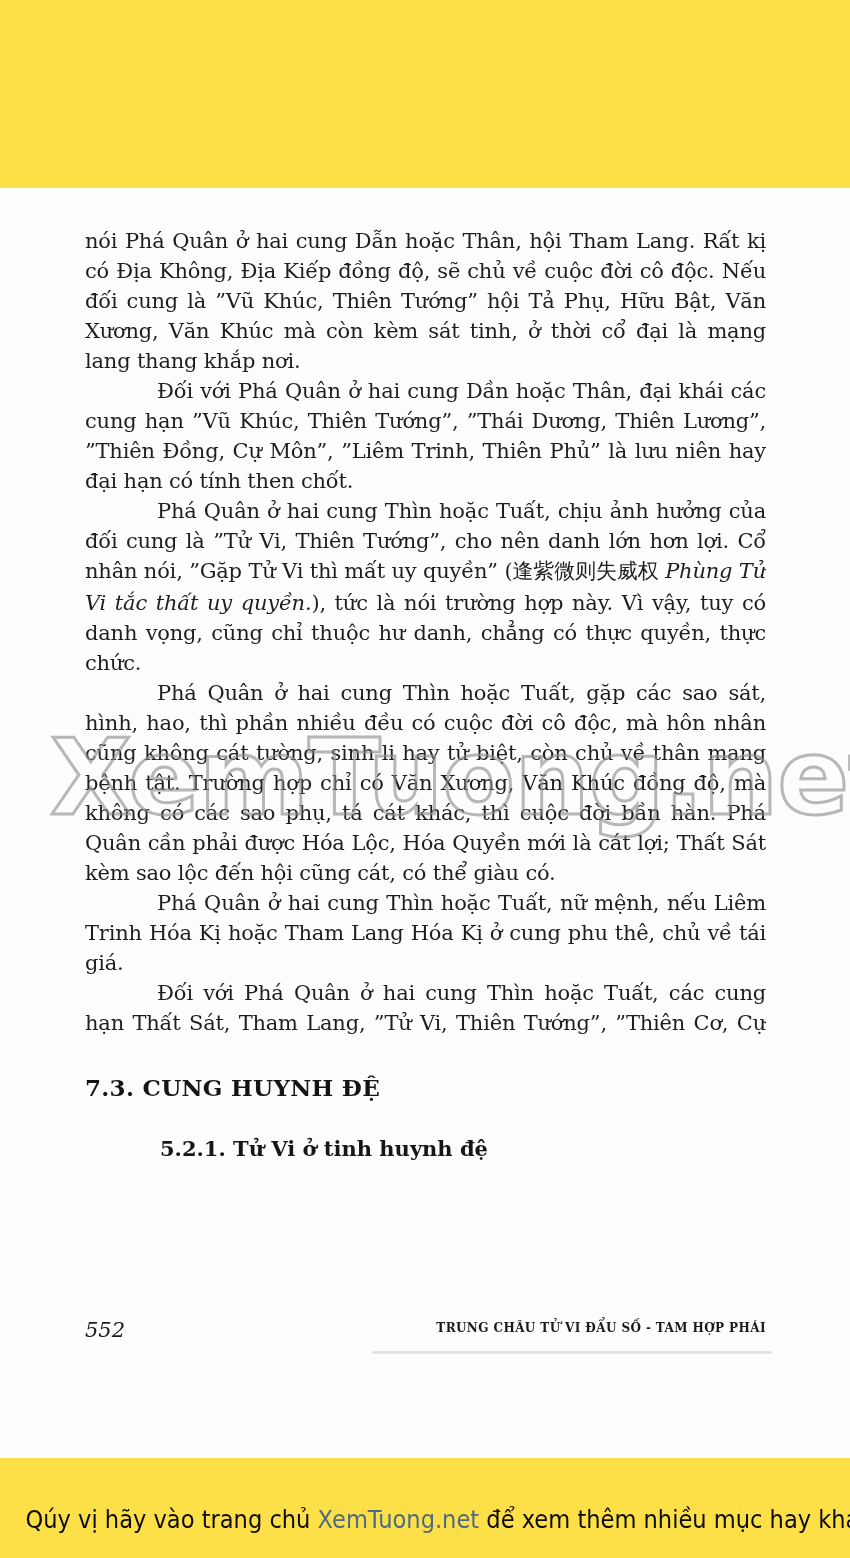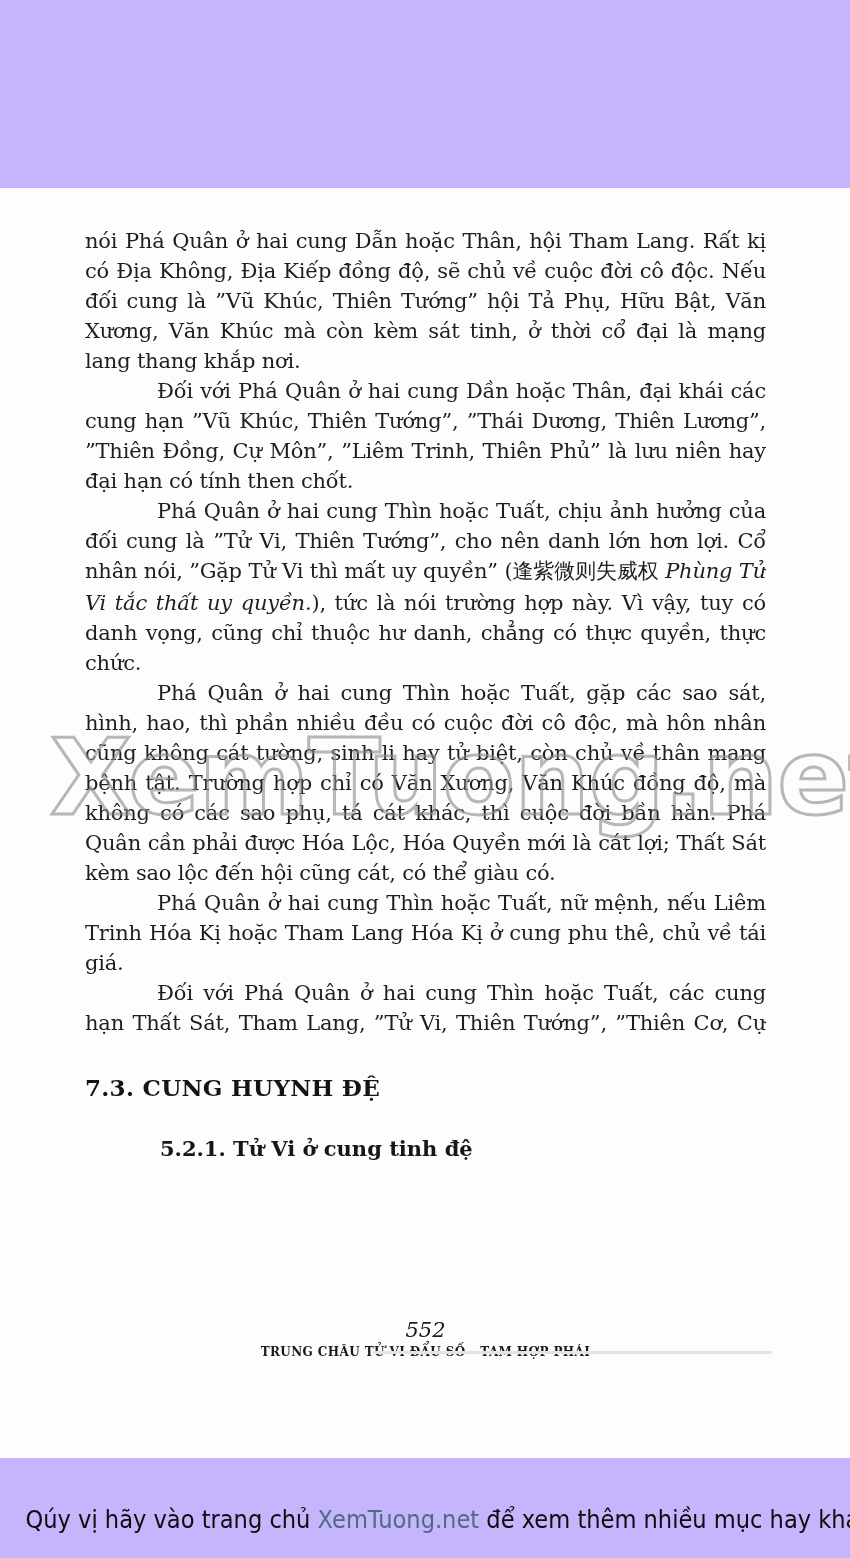--- a/index.html
+++ b/index.html
@@ -2,21 +2,21 @@
 <html><head>
 <meta charset="utf-8">
 <style>
   html, body { margin: 0; padding: 0; }
   body { background: #ffffff; }
 
   .canvas {
     position: relative;
     width: 850px;
     height: 1558px;
-    background: #c4b5fd;
+    background: #fde047;
     overflow: hidden;
     font-family: "DejaVu Serif", "Liberation Serif", serif;
   }
 
   
   .scan-page {
     position: absolute;
     left: 0; top: 188px;
     width: 850px; height: 1270px;
     background: #fdfdfc;
@@ -86,22 +86,21 @@
     pointer-events: none;
   }
 
   
   .footer {
     position: absolute;
     left: 85px; top: 1318px;
     width: 681px;
     display: flex;
     justify-content: space-between;
-    align-items: center;
-    flex-direction: column;
+    align-items: flex-start;
   }
   .page-number {
     font-style: italic;
     font-size: 21px;
     color: #1c1c1c;
   }
   .running-title {
     font-weight: bold;
     font-size: 12px;
     letter-spacing: 0.4px;
@@ -148,21 +147,21 @@
     <p class="para"><span>Phá Quân ở hai cung Thìn hoặc Tuất, chịu ảnh hưởng của đối cung là ”Tử Vi, Thiên Tướng”, cho nên danh lớn hơn lợi. Cổ nhân nói, ”Gặp Tử Vi thì mất uy quyền” (</span><span class="zh">逢紫微则失威权</span><span class="it"> Phùng Tử Vi tắc thất uy quyền.</span><span>), tức là nói trường hợp này. Vì vậy, tuy có danh vọng, cũng chỉ thuộc hư danh, chẳng có thực quyền, thực chức.</span></p>
     <p class="para">Phá Quân ở hai cung Thìn hoặc Tuất, gặp các sao sát, hình, hao, thì phần nhiều đều có cuộc đời cô độc, mà hôn nhân cũng không cát tường, sinh li hay tử biệt, còn chủ về thân mang bệnh tật. Trường hợp chỉ có Văn Xương, Văn Khúc đồng độ, mà không có các sao phụ, tá cát khác, thì cuộc đời bần hàn. Phá Quân cần phải được Hóa Lộc, Hóa Quyền mới là cát lợi; Thất Sát kèm sao lộc đến hội cũng cát, có thể giàu có.</p>
     <p class="para">Phá Quân ở hai cung Thìn hoặc Tuất, nữ mệnh, nếu Liêm Trinh Hóa Kị hoặc Tham Lang Hóa Kị ở cung phu thê, chủ về tái giá.</p>
     <p class="para">Đối với Phá Quân ở hai cung Thìn hoặc Tuất, các cung hạn Thất Sát, Tham Lang, ”Tử Vi, Thiên Tướng”, ”Thiên Cơ, Cự Môn” là những lưu niên hay đại hạn có tính then chốt.</p>
 
   </div>
 
   <div class="watermark">XemTuong.net</div>
 
   <h2 class="section-heading">7.3. CUNG HUYNH ĐỆ</h2>
-  <h3 class="subsection-heading">5.2.1. Tử Vi ở cung tinh đệ</h3>
+  <h3 class="subsection-heading">5.2.1. Tử Vi ở tinh huynh đệ</h3>
 
   <div class="footer">
     <span class="page-number">552</span>
     <span class="running-title">TRUNG CHÂU TỬ VI ĐẨU SỐ - TAM HỢP PHÁI</span>
   </div>
   <div class="footer-rule"></div>
 
   <div class="caption"><span>Qúy vị hãy vào trang chủ </span><span class="site-link">XemTuong.net</span><span> để xem thêm nhiều mục hay khác</span></div>
 
 </div>

